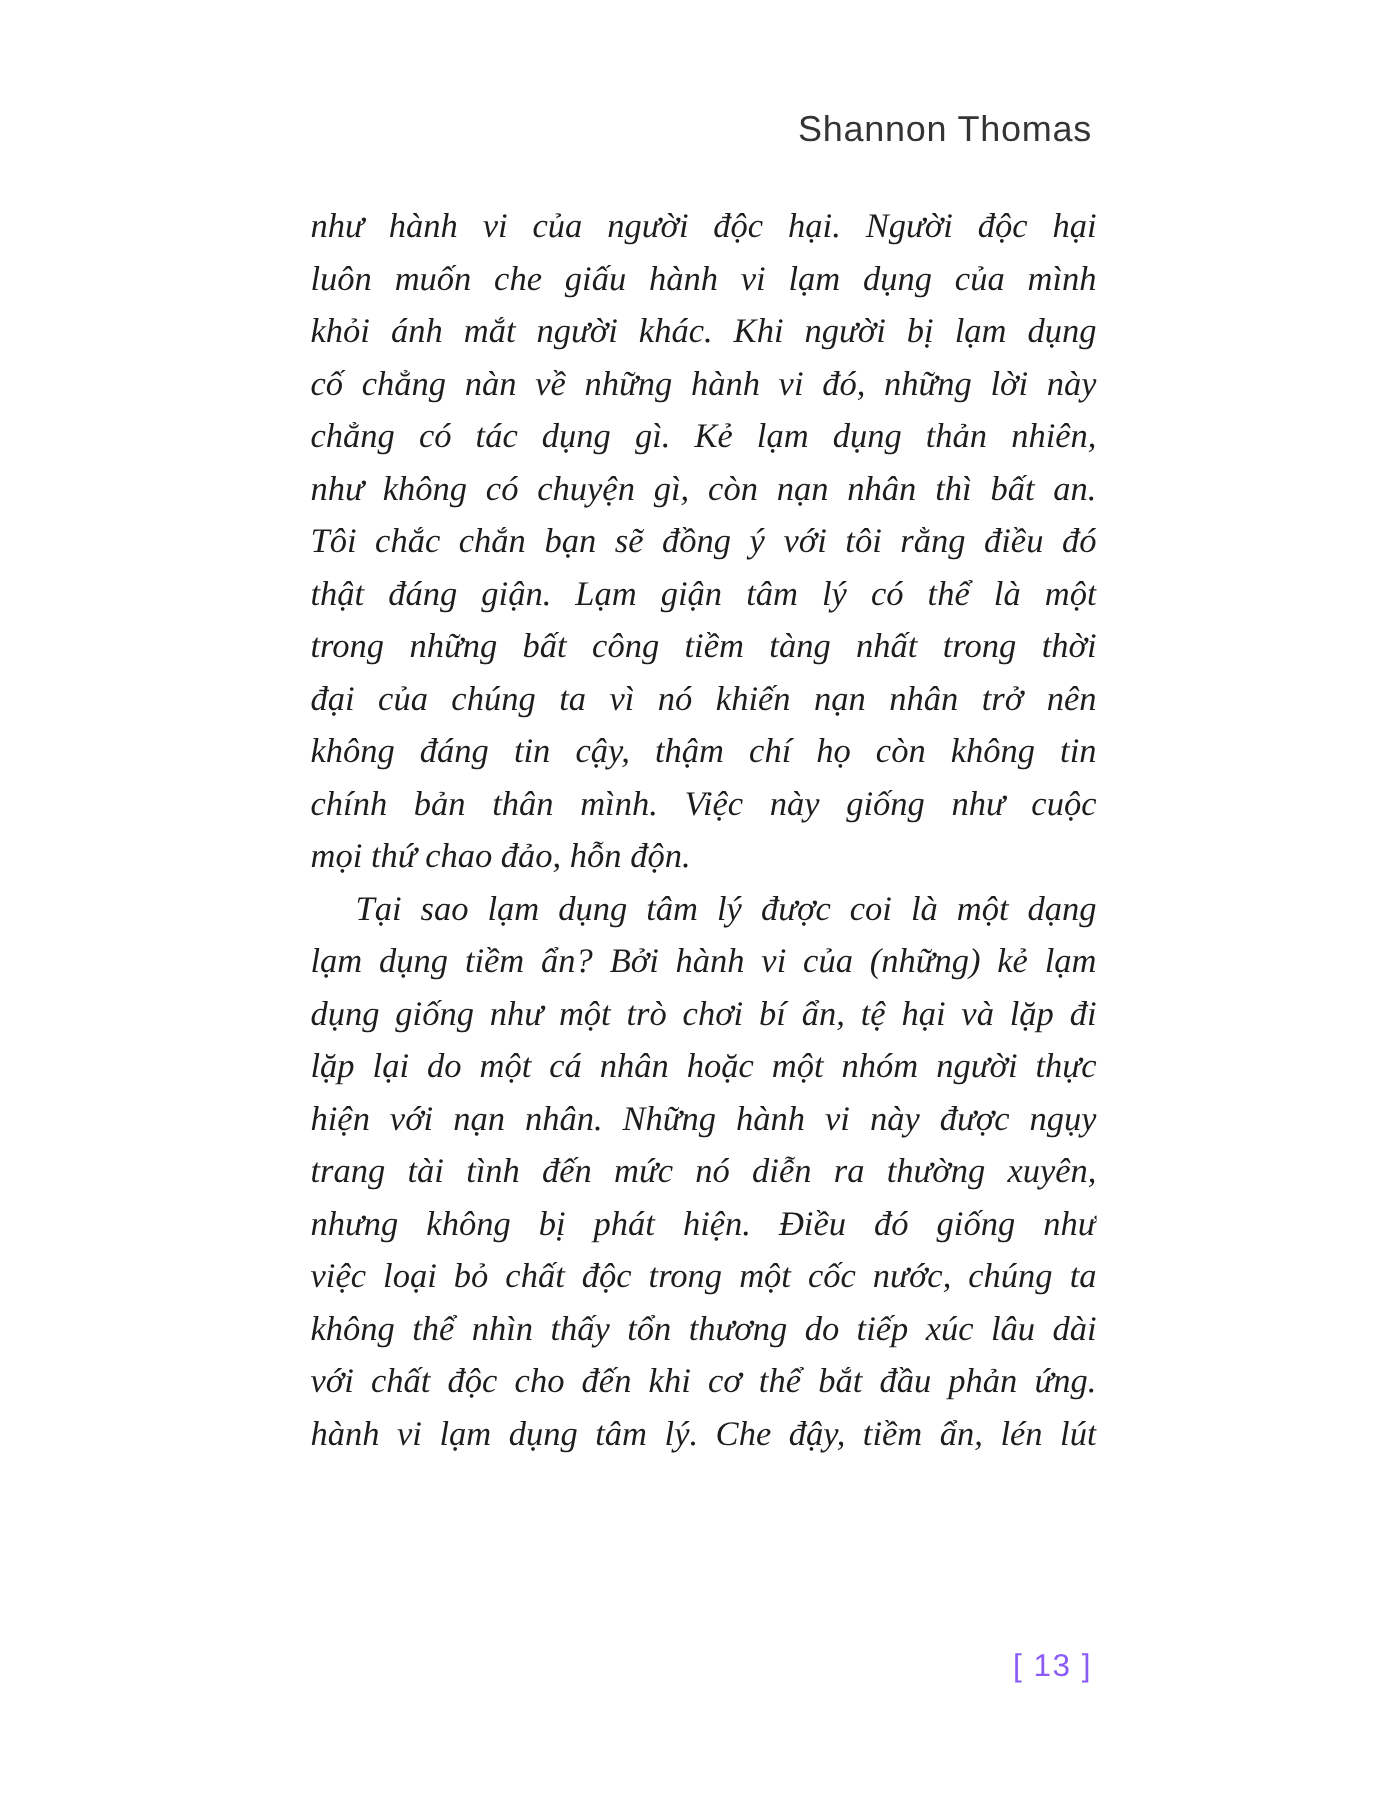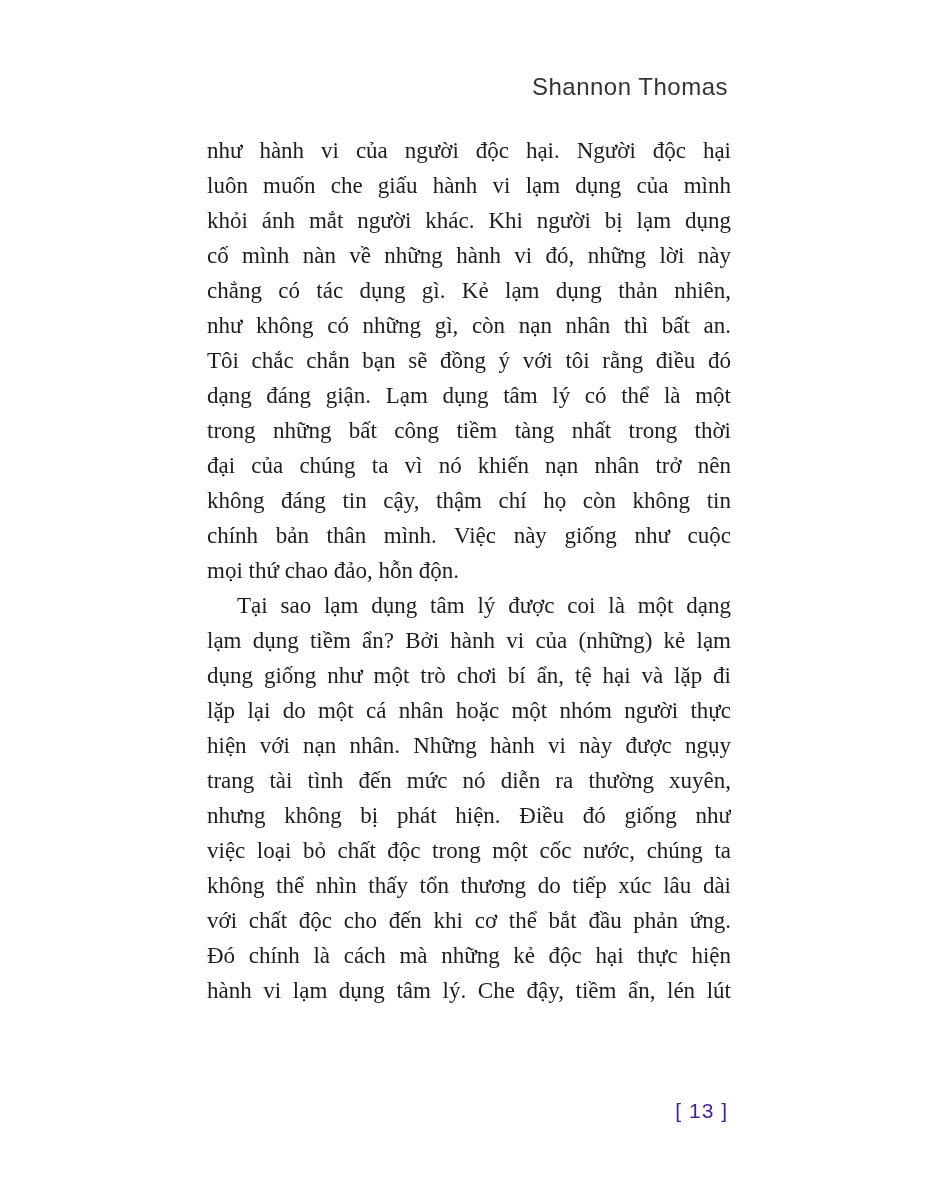--- a/index.html
+++ b/index.html
@@ -37,77 +37,77 @@
     font-size: 23px;
   }
   .paragraph { margin: 0; }
   .line {
     height: 35px;
     line-height: 35px;
     overflow: hidden;
     text-align: justify;
     text-align-last: justify;
     white-space: normal;
+    font-style: italic;
   }
   .line.no-justify {
     text-align-last: left;
   }
   .line.indent {
     padding-left: 30px;
   }
   .page-footer {
     position: absolute;
     top: 1098px;
     left: 207px;
     width: 521px; 
     text-align: right;
     font-family: "Liberation Sans", sans-serif;
     font-size: 21px;
     line-height: 26px;
     letter-spacing: 1px;
-    color: #4c1d95;
+    color: #8b5cf6;
   }
 </style>
 </head>
 <body>
 
 <div class="page">
 
   <div class="running-header">
     <span>Shannon Thomas</span>
   </div>
 
   <main class="page-body" id="page-body">
       <div class="paragraph">
         <div class="line">như hành vi của người độc hại. Người độc hại</div>
         <div class="line">luôn muốn che giấu hành vi lạm dụng của mình</div>
         <div class="line">khỏi ánh mắt người khác. Khi người bị lạm dụng</div>
-        <div class="line">cố mình nàn về những hành vi đó, những lời này</div>
+        <div class="line">cố chẳng nàn về những hành vi đó, những lời này</div>
         <div class="line">chẳng có tác dụng gì. Kẻ lạm dụng thản nhiên,</div>
-        <div class="line">như không có những gì, còn nạn nhân thì bất an.</div>
+        <div class="line">như không có chuyện gì, còn nạn nhân thì bất an.</div>
         <div class="line">Tôi chắc chắn bạn sẽ đồng ý với tôi rằng điều đó</div>
-        <div class="line">dạng đáng giận. Lạm dụng tâm lý có thể là một</div>
+        <div class="line">thật đáng giận. Lạm giận tâm lý có thể là một</div>
         <div class="line">trong những bất công tiềm tàng nhất trong thời</div>
         <div class="line">đại của chúng ta vì nó khiến nạn nhân trở nên</div>
         <div class="line">không đáng tin cậy, thậm chí họ còn không tin</div>
         <div class="line">chính bản thân mình. Việc này giống như cuộc</div>
         <div class="line no-justify">mọi thứ chao đảo, hỗn độn.</div>
       </div>
       <div class="paragraph">
         <div class="line indent">Tại sao lạm dụng tâm lý được coi là một dạng</div>
         <div class="line">lạm dụng tiềm ẩn? Bởi hành vi của (những) kẻ lạm</div>
         <div class="line">dụng giống như một trò chơi bí ẩn, tệ hại và lặp đi</div>
         <div class="line">lặp lại do một cá nhân hoặc một nhóm người thực</div>
         <div class="line">hiện với nạn nhân. Những hành vi này được ngụy</div>
         <div class="line">trang tài tình đến mức nó diễn ra thường xuyên,</div>
         <div class="line">nhưng không bị phát hiện. Điều đó giống như</div>
         <div class="line">việc loại bỏ chất độc trong một cốc nước, chúng ta</div>
         <div class="line">không thể nhìn thấy tổn thương do tiếp xúc lâu dài</div>
         <div class="line">với chất độc cho đến khi cơ thể bắt đầu phản ứng.</div>
-        <div class="line">Đó chính là cách mà những kẻ độc hại thực hiện</div>
         <div class="line">hành vi lạm dụng tâm lý. Che đậy, tiềm ẩn, lén lút</div>
       </div>
     </main>
 
   <div class="page-footer">
     <span>[ 13 ]</span>
   </div>
 
 </div>
 

